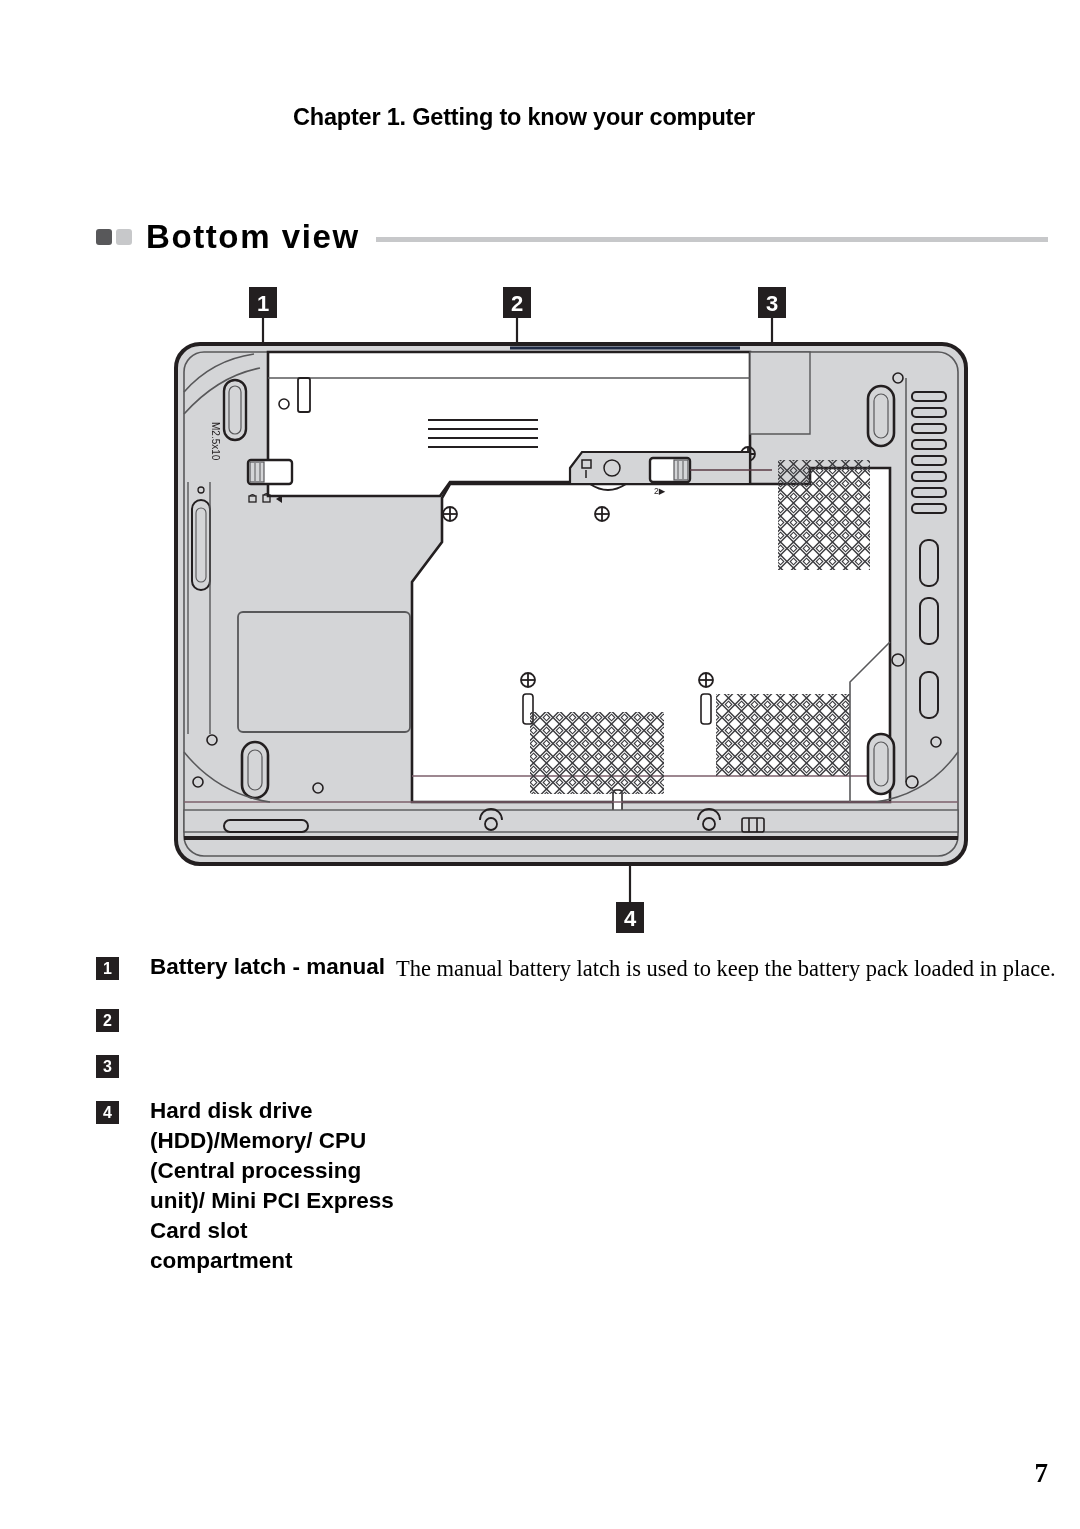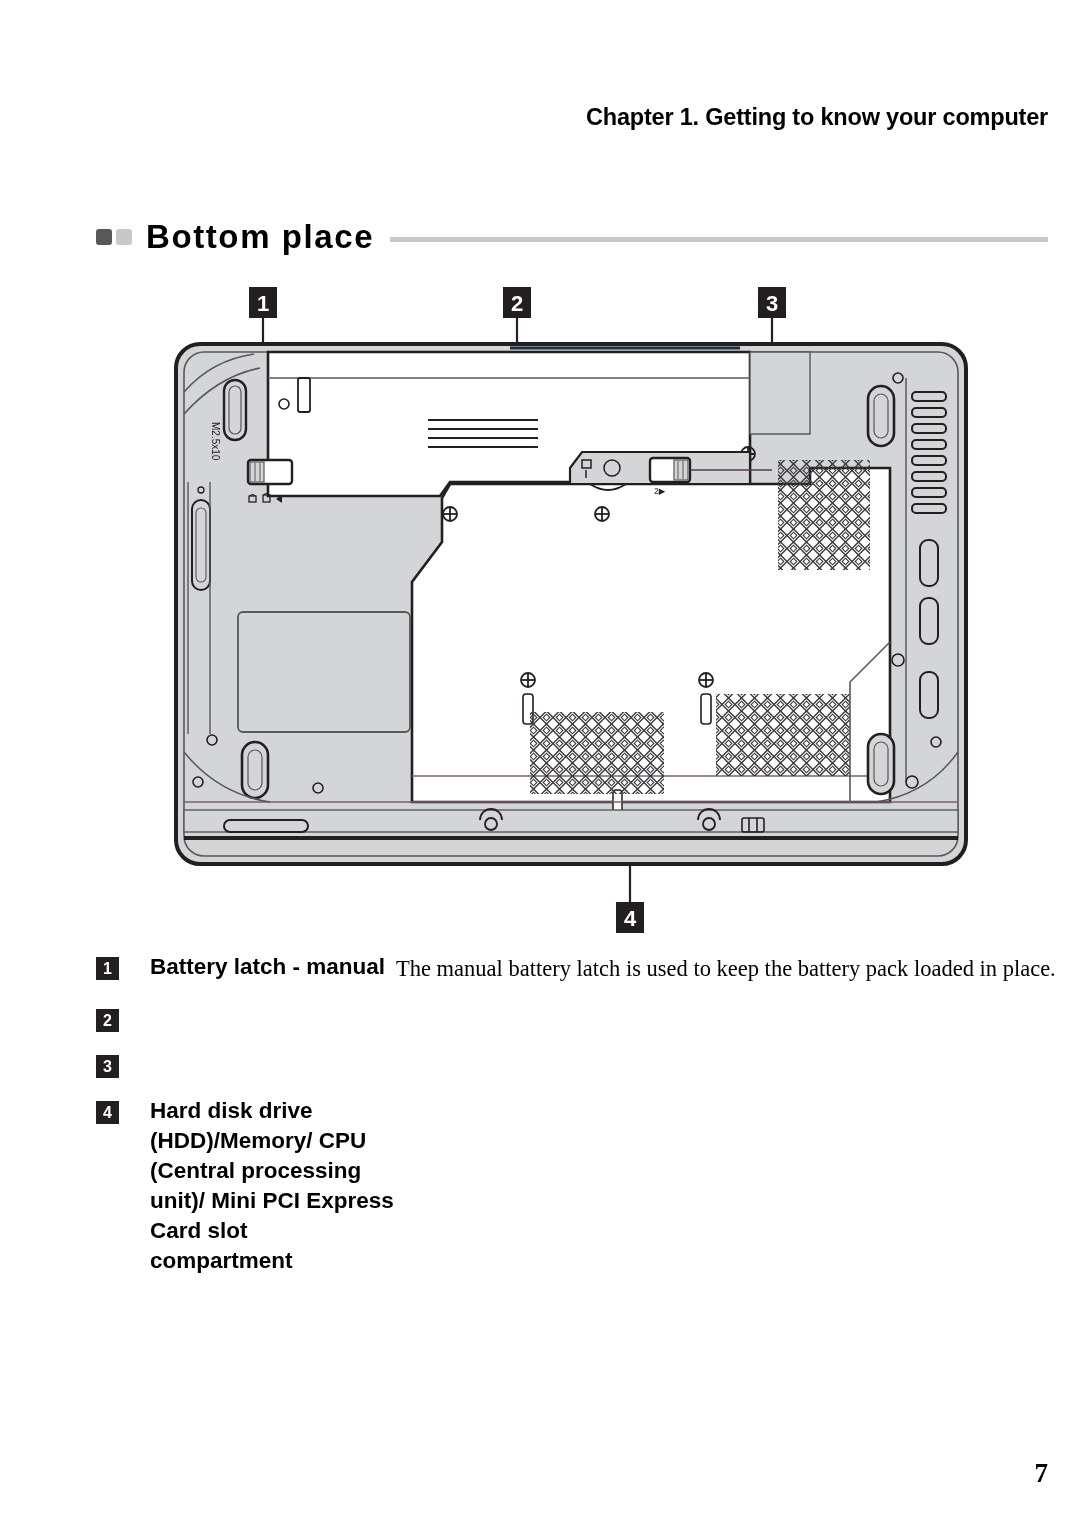--- a/index.html
+++ b/index.html
@@ -15,21 +15,21 @@
     color: #000000;
     overflow: hidden;
   }
 
   
   .page-header {
     position: absolute;
     left: 0;
     right: 32px;
     top: 104px;
-    text-align: right;
+    text-align: center;
     font-family: "Liberation Sans", sans-serif;
     font-weight: bold;
     font-size: 23.5px;
     letter-spacing: -0.2px;
     color: #000;
   }
 
   
   .section-head {
     position: absolute;
@@ -128,21 +128,21 @@
   }
 </style>
 </head>
 <body>
 
 <div class="page-header">Chapter 1. Getting to know your computer</div>
 
 <div class="section-head">
   <span class="bullet dark"></span>
   <span class="bullet light"></span>
-  <span class="section-title">Bottom place</span>
+  <span class="section-title">Bottom view</span>
   <span class="head-rule"></span>
 </div>
 
 <div class="figure">
 <svg width="860" height="660" viewBox="0 0 860 660" xmlns="http://www.w3.org/2000/svg">
   <defs>
 
     <pattern id="mesh" width="13" height="13" patternUnits="userSpaceOnUse">
       <path d="M6.5 0 L13 6.5 L6.5 13 L0 6.5 Z" fill="none" stroke="#3c3c40" stroke-width="1.5"></path>
       <path d="M6.5 3.2 L9.8 6.5 L6.5 9.8 L3.2 6.5 Z" fill="none" stroke="#3c3c40" stroke-width="1.1"></path>

